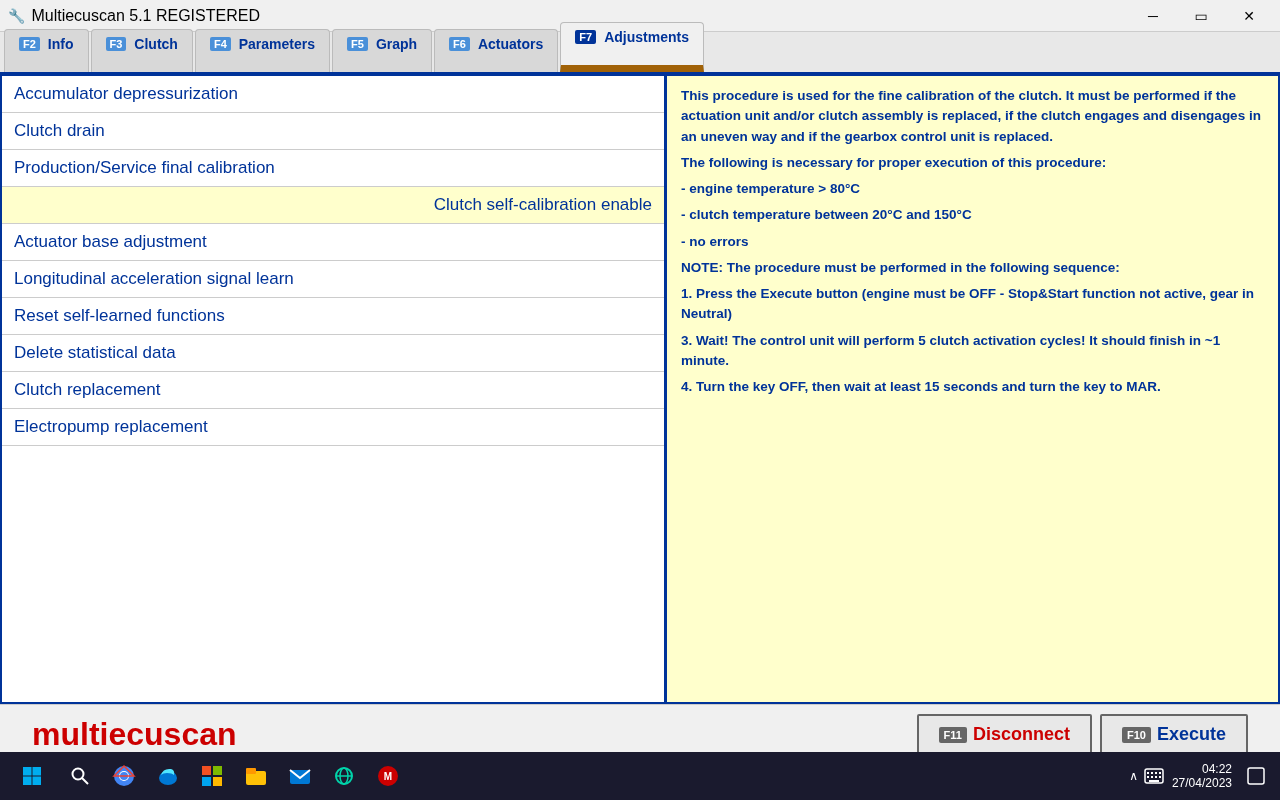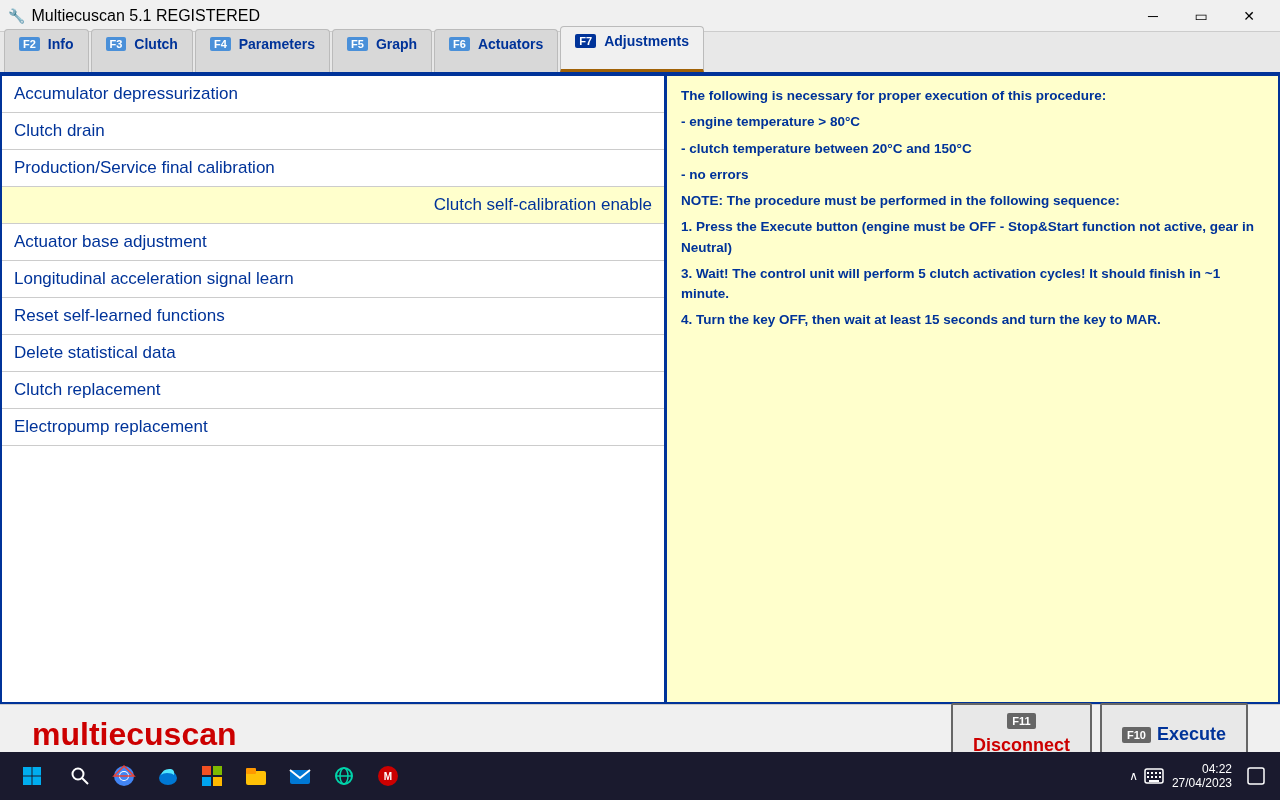--- a/index.html
+++ b/index.html
@@ -39,21 +39,21 @@
       background: #d8d8d8;
       cursor: pointer;
       font-size: 14px;
       font-weight: bold;
       color: #003399;
       margin-right: 2px;
       border-radius: 4px 4px 0 0;
     }
     .tab.active {
       background: #f0f0f0;
-      border-bottom: 3px solid #a16207;
+      border-bottom: 7px solid #a16207;
       color: #003399;
       z-index: 1;
     }
     .tab-key {
       background: #4a90d9;
       color: white;
       font-size: 11px;
       font-weight: bold;
       padding: 1px 4px;
       border-radius: 2px;
@@ -136,21 +136,21 @@
       border-radius: 2px;
     }
     .action-btn .btn-key {
       background: #666;
       color: white;
       font-size: 11px;
       font-weight: bold;
       padding: 2px 5px;
       border-radius: 2px;
     }
-    .action-btn.disconnect { color: #cc0000; flex-direction: column; }
+    .action-btn.disconnect { color: #cc0000; }
     .action-btn.execute { color: #003399; }
 
     
     .status-bar {
       height: 36px;
       background: #f0f0f0;
       display: flex;
       align-items: center;
       padding: 0 10px;
       border-top: 1px solid #ccc;
@@ -269,20 +269,21 @@
     <div class="list-item selected">Clutch self-calibration enable</div>
     <div class="list-item">Actuator base adjustment</div>
     <div class="list-item">Longitudinal acceleration signal learn</div>
     <div class="list-item">Reset self-learned functions</div>
     <div class="list-item">Delete statistical data</div>
     <div class="list-item">Clutch replacement</div>
     <div class="list-item">Electropump replacement</div>
   </div>
 
   <div class="right-panel">
+    <p>This procedure is used for the fine calibration of the clutch. It must be performed if the actuation unit and/or clutch assembly is replaced, if the clutch engages and disengages in an uneven way and if the gearbox control unit is replaced.</p>
     <p>The following is necessary for proper execution of this procedure:</p>
     <p>- engine temperature &gt; 80°C</p>
     <p>- clutch temperature between 20°C and 150°C</p>
     <p>- no errors</p>
     <p>NOTE: The procedure must be performed in the following sequence:</p>
     <p>1. Press the Execute button (engine must be OFF - Stop&amp;Start function not active, gear in Neutral)</p>
     <p>3. Wait! The control unit will perform 5 clutch activation cycles! It should finish in ~1 minute.</p>
     <p>4. Turn the key OFF, then wait at least 15 seconds and turn the key to MAR.</p>
   </div>
 </div>

